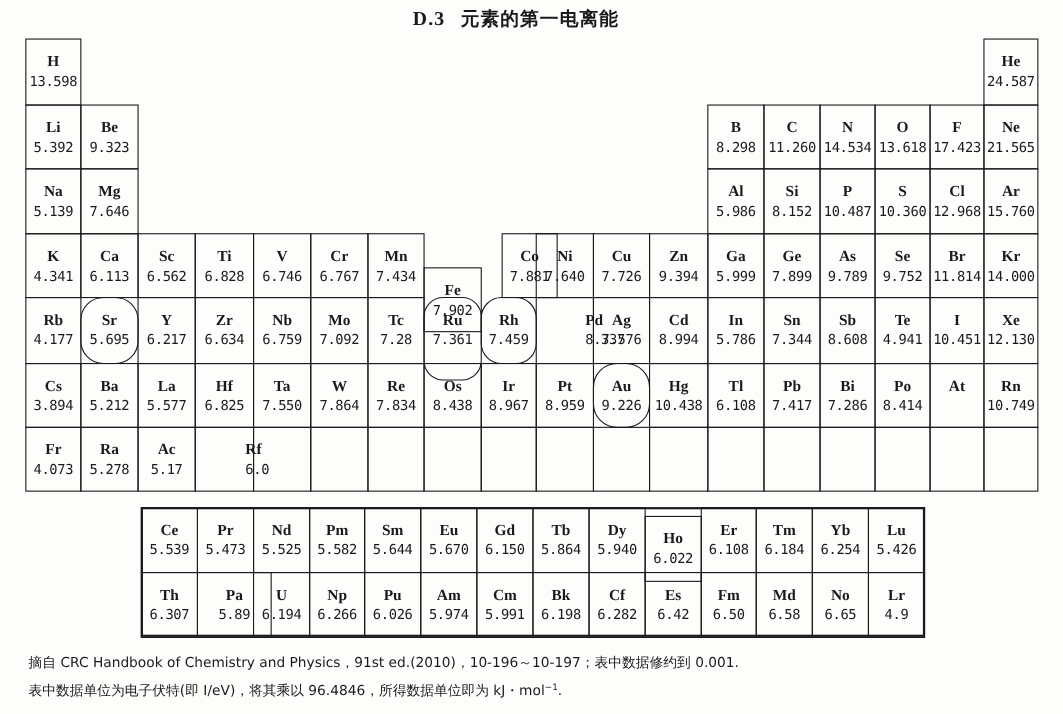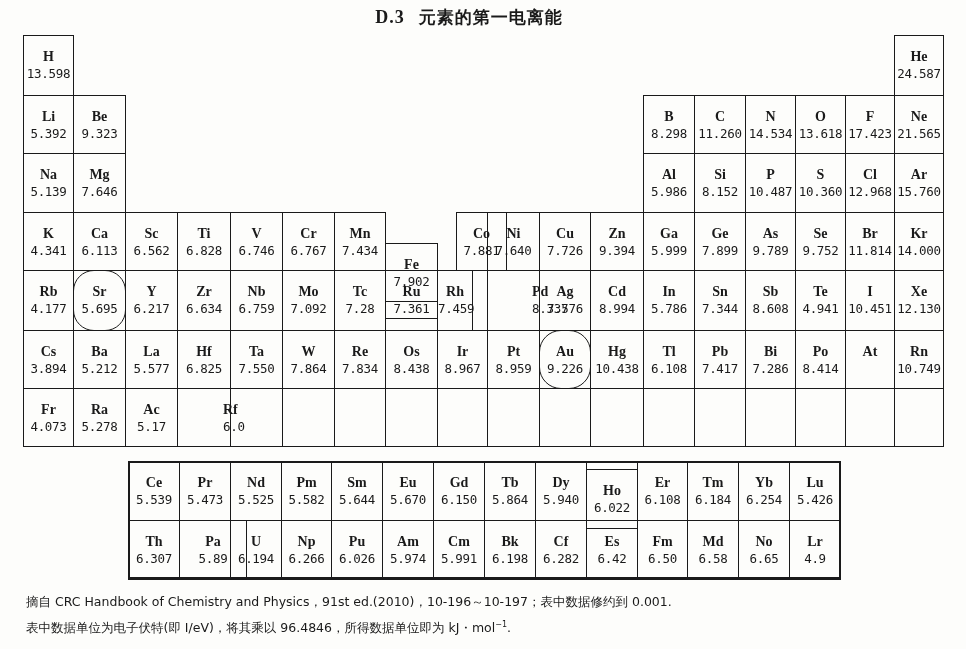--- a/index.html
+++ b/index.html
@@ -191,25 +191,25 @@
       <span class="val">6.759</span>
     </div>
     <div class="cell" style="left: 282px; top: 270px; width: 53px; height: 61px;">
       <span class="sym">Mo</span>
       <span class="val">7.092</span>
     </div>
     <div class="cell" style="left: 334px; top: 270px; width: 52px; height: 61px;">
       <span class="sym">Tc</span>
       <span class="val">7.28</span>
     </div>
-    <div class="cell" style="left: 385px; top: 270px; width: 53px; height: 49px;">
+    <div class="cell" style="left: 385px; top: 270px; width: 53px; height: 76px; border-radius: 18px;">
       <span class="sym">Ru</span>
       <span class="val">7.361</span>
     </div>
-    <div class="cell" style="left: 437px; top: 270px; width: 36px; height: 61px;">
+    <div class="cell" style="left: 437px; top: 270px; width: 51px; height: 61px; border-radius: 19px;">
       <span class="sym">Rh</span>
       <span class="val">7.459</span>
     </div>
     <div class="cell" style="left: 487px; top: 270px; width: 53px; height: 61px; padding-left: 44px;">
       <span class="sym">Pd</span>
       <span class="val">8.337</span>
     </div>
     <div class="cell" style="left: 539px; top: 270px; width: 52px; height: 61px;">
       <span class="sym">Ag</span>
       <span class="val">7.576</span>

